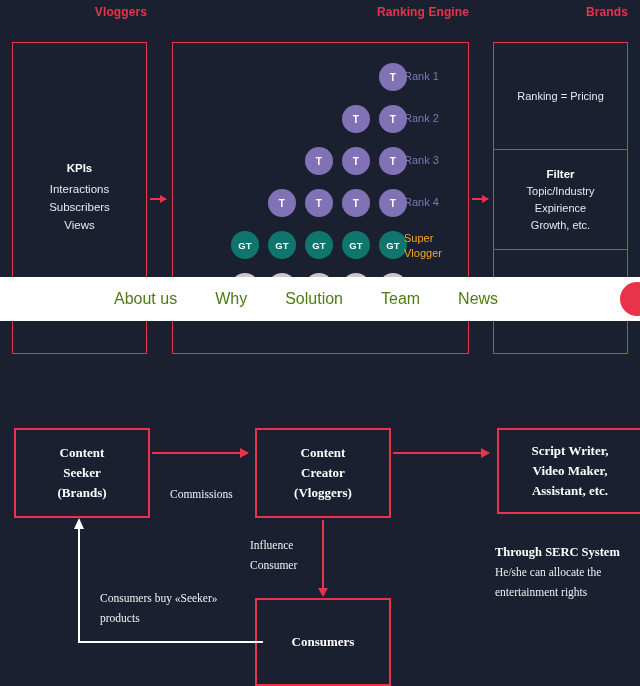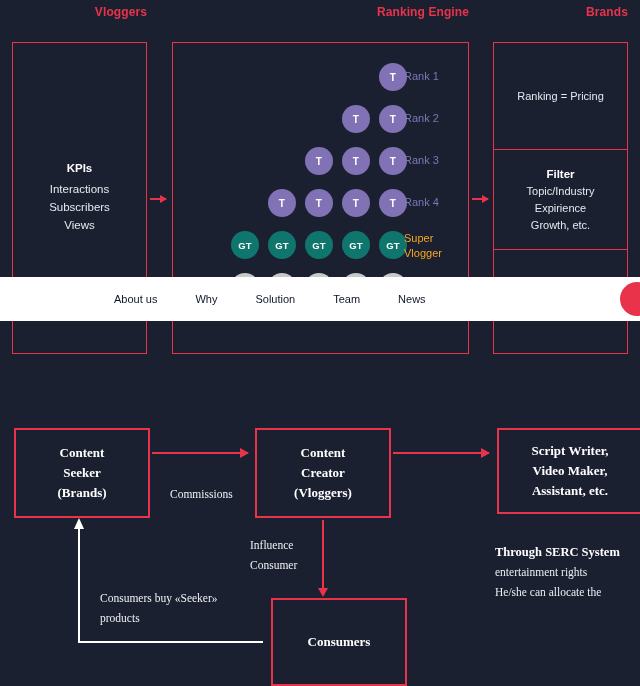--- a/index.html
+++ b/index.html
@@ -128,22 +128,22 @@
     display: flex;
     align-items: center;
   }
   #nav-items {
     display: flex;
     align-items: center;
     gap: 38px;
     margin-left: 114px;
   }
   .nav-link {
-    font-size: 11px;
-    color: #0f172a;
+    font-size: 16px;
+    color: #4d7c0f;
     white-space: nowrap;
     cursor: pointer;
   }
   #nav-cta {
     position: absolute;
     right: -14px; top: 50%;
     transform: translateY(-50%);
     width: 34px; height: 34px;
     border-radius: 50%;
     background: #e8334a;
@@ -166,21 +166,21 @@
     justify-content: center;
     text-align: center;
     color: #ffffff;
     font-weight: bold;
     font-size: 13px;
     line-height: 20px;
   }
   #box-seeker    { left: 14px;  top: 28px;  width: 136px; height: 90px; }
   #box-creator   { left: 255px; top: 28px;  width: 136px; height: 90px; }
   #box-script    { left: 497px; top: 28px;  width: 146px; height: 86px; }
-  #box-consumers { left: 255px; top: 198px; width: 136px; height: 88px; margin-left: 16px; }
+  #box-consumers { left: 255px; top: 198px; width: 136px; height: 88px; }
 
   .flow-arrow-h {
     position: absolute;
     height: 2px;
     background: #e8334a;
   }
   .flow-arrow-h::after {
     content: "";
     position: absolute;
     right: -1px; top: -4px;
@@ -390,16 +390,16 @@
   </div>
 
   <div class="flow-note" id="note-commissions">Commissions</div>
   <div class="flow-note" id="note-influence">Influence
 Consumer</div>
   <div class="flow-note" id="note-buy">Consumers buy «Seeker»
 products</div>
 
   <div id="serc-block">
     <div id="serc-title">Through SERC System</div>
+    <div class="serc-line">He/she can allocate the</div>
     <div class="serc-line">entertainment rights</div>
-    <div class="serc-line">He/she can allocate the</div>
   </div>
 </div>
 
 </body></html>

